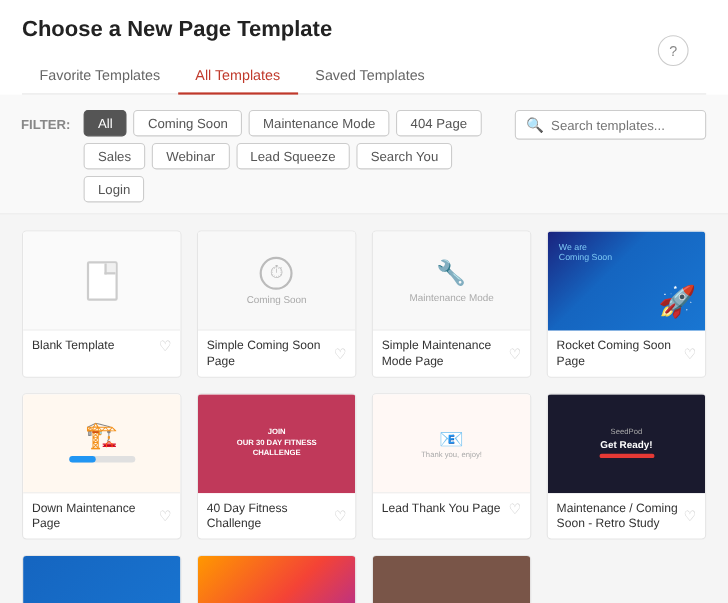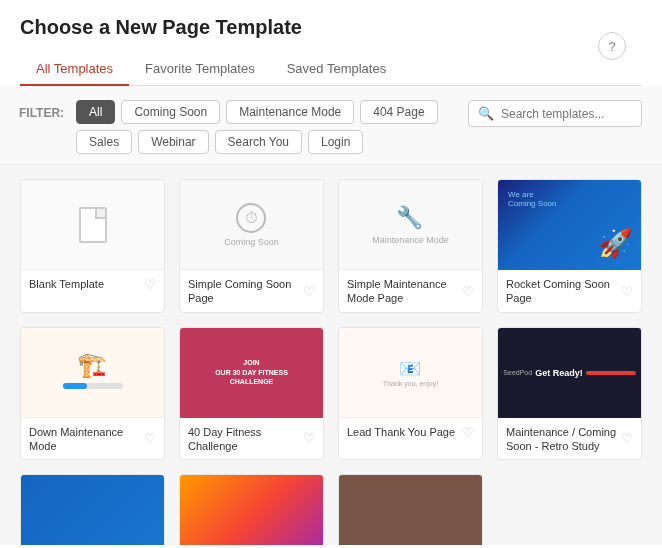--- a/index.html
+++ b/index.html
@@ -317,21 +317,21 @@
     .thankyou-text-small {
       font-size: 7px;
       color: #aaa;
     }
     
     .retro-inner {
       width: 100%;
       height: 100%;
       background: #1a1a2e;
       display: flex;
-      flex-direction: row;
+      flex-direction: column;
       align-items: center;
       justify-content: center;
       gap: 3px;
     }
     .seedpod-label {
       font-size: 7px;
       color: #aaa;
     }
     .get-ready-label {
       font-size: 9px;
@@ -395,35 +395,36 @@
 </head>
 <body>
 
 <div class="page-wrapper">
   <div class="header">
     <div style="position:relative;">
       <h1 class="page-title">Choose a New Page Template</h1>
       <div class="help-btn">?</div>
     </div>
     <div class="tabs">
+      <div class="tab">Favorite Templates</div>
       <div class="tab active">All Templates</div>
-      <div class="tab">Favorite Templates</div>
       <div class="tab">Saved Templates</div>
     </div>
   </div>
 
   <div class="filter-section">
     <span class="filter-label">FILTER:</span>
     <div class="filter-buttons">
       <button class="filter-btn active">All</button>
       <button class="filter-btn">Coming Soon</button>
       <button class="filter-btn">Maintenance Mode</button>
       <button class="filter-btn">404 Page</button>
       <button class="filter-btn">Sales</button>
       <button class="filter-btn">Webinar</button>
+      <button class="filter-btn">Lead Squeeze</button>
       <button class="filter-btn">Search You</button>
       <button class="filter-btn">Login</button>
     </div>
     <div class="search-box">
       <span class="search-icon-svg">🔍</span>
       <input class="search-input" type="text" placeholder="Search templates..." style="">
     </div>
   </div>
 
   <div class="templates-grid-wrapper">
@@ -481,21 +482,21 @@
       <div class="template-card">
         <div class="template-thumb down-maintenance">
           <div class="down-maint-inner">
             <div class="crane-emoji">🏗️</div>
             <div class="down-maint-bar">
               <div class="down-maint-bar-inner"></div>
             </div>
           </div>
         </div>
         <div class="template-label-row">
-          <span class="template-label">Down Maintenance Mode</span>
+          <span class="template-label">Down Maintenance Page</span>
           <span class="heart-icon">♡</span>
         </div>
       </div>
 
       <div class="template-card">
         <div class="template-thumb fitness">
           <div class="fitness-inner">
             <div class="fitness-title">JOIN<br>OUR 30 DAY FITNESS<br>CHALLENGE</div>
           </div>
         </div>

